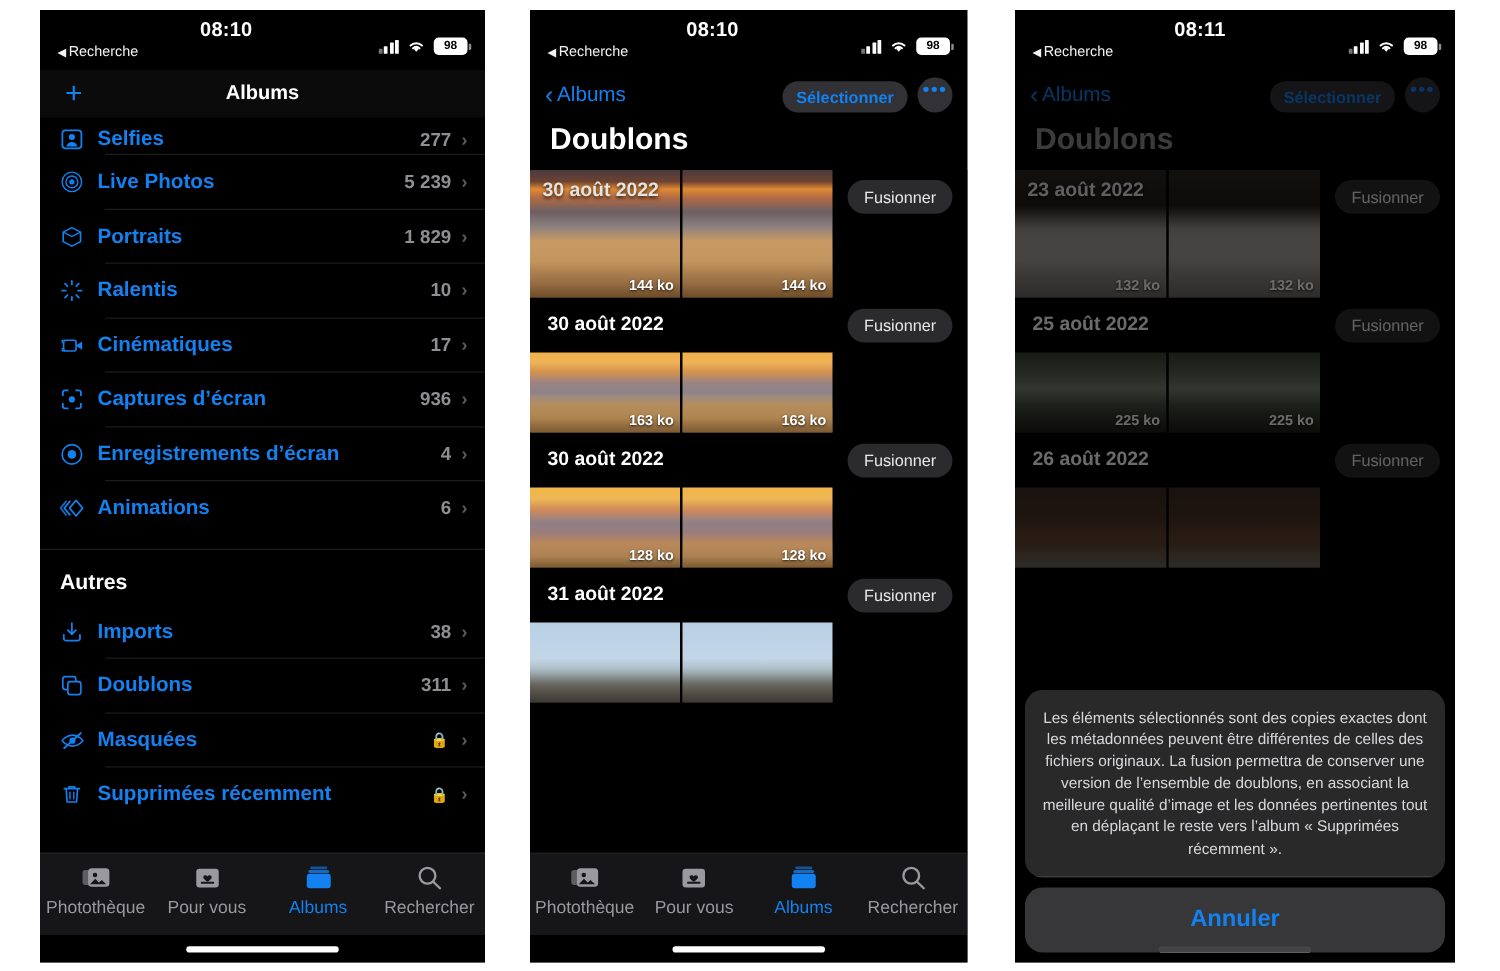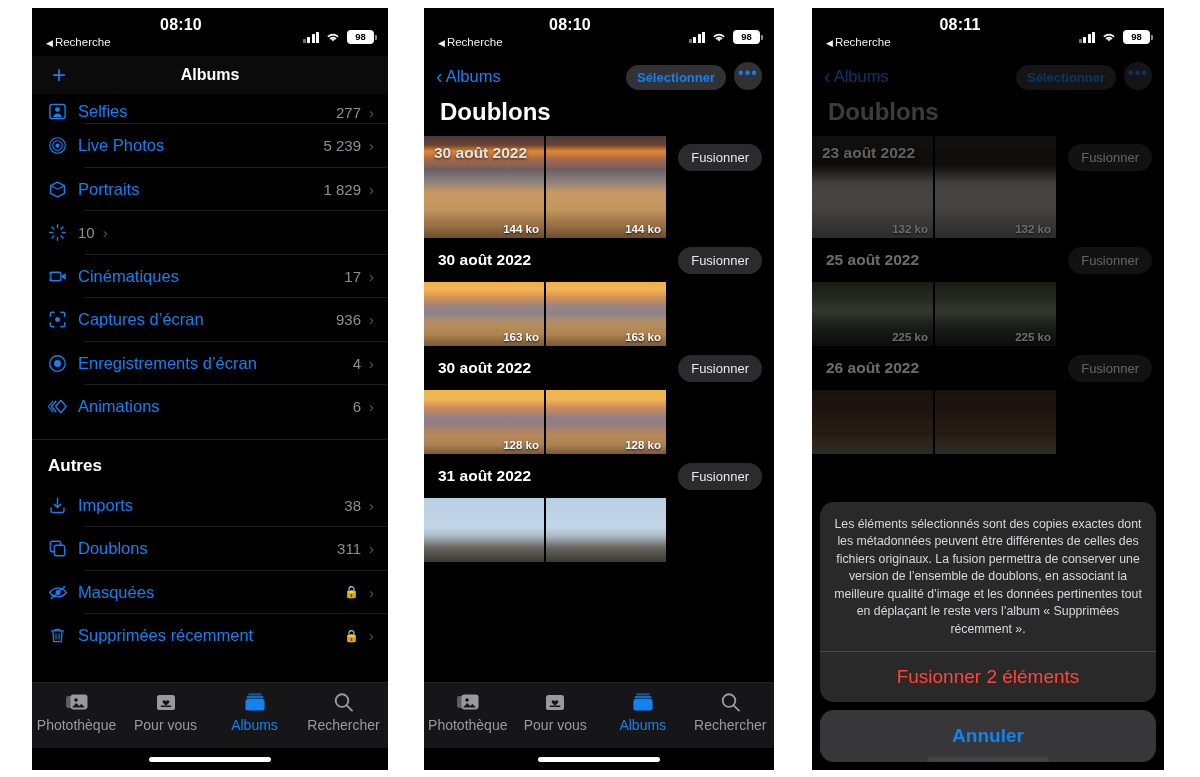--- a/index.html
+++ b/index.html
@@ -69,21 +69,21 @@
   .navbar1 .title { color:#fff; font-size:16px; font-weight:bold; }
   .plus {
     position: absolute; left: 20px; top: 50%; transform: translateY(-50%);
     color: #1381ef; font-size: 24px; line-height: 1; font-weight: 300;
   }
 
   
   .list { flex: 1; overflow: hidden; background: #000; }
   .row {
     position: relative; display:flex; align-items:center;
-    height: 43.5px; padding: 0 14px 0 16px;
+    height: 43.5px; padding: 0 14px 0 16px; font-weight: bold;
   }
   .row::after {
     content:""; position:absolute; left:52px; right:0; bottom:0;
     height:1px; background:#1d1d1f;
   }
   .row.nolin::after { display:none; }
   .row .ico { width: 30px; flex:none; display:flex; align-items:center; color:#1381ef; }
   .row .lbl { color:#1381ef; font-size:16.5px; flex:1; white-space:nowrap; }
   .row .cnt { color:#8e8e93; font-size:15px; margin-right:8px; }
   .row .lock { color:#8e8e93; font-size:12px; margin-right:10px; }
@@ -280,20 +280,21 @@
         <span class="chev">›</span>
       </div>
       <div class="row">
         <span class="ico">
             <svg width="19" height="19" viewBox="0 0 20 20">
               <g stroke="#1381ef" stroke-width="1.5" stroke-linecap="round">
                 <path d="M10 1.8v3M10 15.2v3M1.8 10h3M15.2 10h3M4.2 4.2l2.1 2.1M13.7 13.7l2.1 2.1M15.8 4.2l-2.1 2.1M6.3 13.7l-2.1 2.1"></path>
               </g>
             </svg>
           </span>
+        <span class="lbl">Ralentis</span>
         <span class="cnt">10</span>
         <span class="chev">›</span>
       </div>
       <div class="row">
         <span class="ico">
             <svg width="21" height="19" viewBox="0 0 22 20">
               <rect x="3" y="5.5" width="10.5" height="9" rx="1.8" stroke="#1381ef" stroke-width="1.4" fill="none"></rect>
               <path d="M14.3 9.3 18.6 6.6v6.8l-4.3-2.7z" fill="#1381ef"></path>
               <g stroke="#1381ef" stroke-width="1.3" stroke-linecap="round">
                 <path d="M2 7.4V5.6h1.9M2 12.6v1.8h1.9"></path>
@@ -652,21 +653,20 @@
           <div class="thumb dogface"></div>
           <div class="thumb dogface"></div>
         </div>
       </div>
     </div>
 
     <div class="sheet-wrap">
       <div class="sheet">
         <div class="sheet-msg">Les éléments sélectionnés sont des copies exactes dont les métadonnées peuvent être différentes de celles des fichiers originaux. La fusion permettra de conserver une version de l’ensemble de doublons, en associant la meilleure qualité d’image et les données pertinentes tout en déplaçant le reste vers l’album « Supprimées récemment ».</div>
         <div class="sheet-sep"></div>
-        <div class="sheet-action">Fusionner 2 éléments</div>
       </div>
       <div class="sheet-cancel">Annuler</div>
     </div>
 
     <div class="home-ind">
         <div></div>
       </div>
   </div>
 
 </div>

